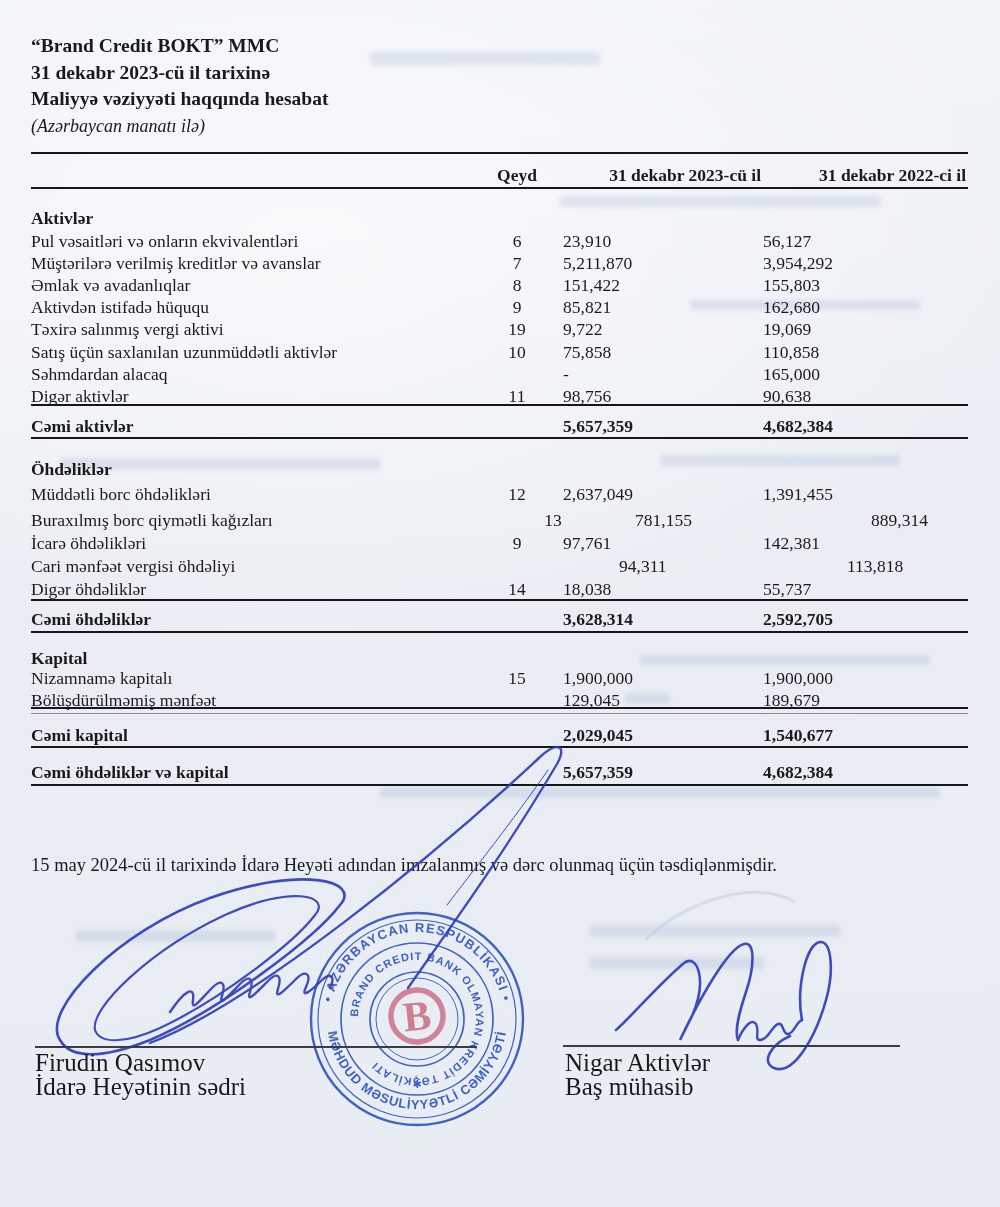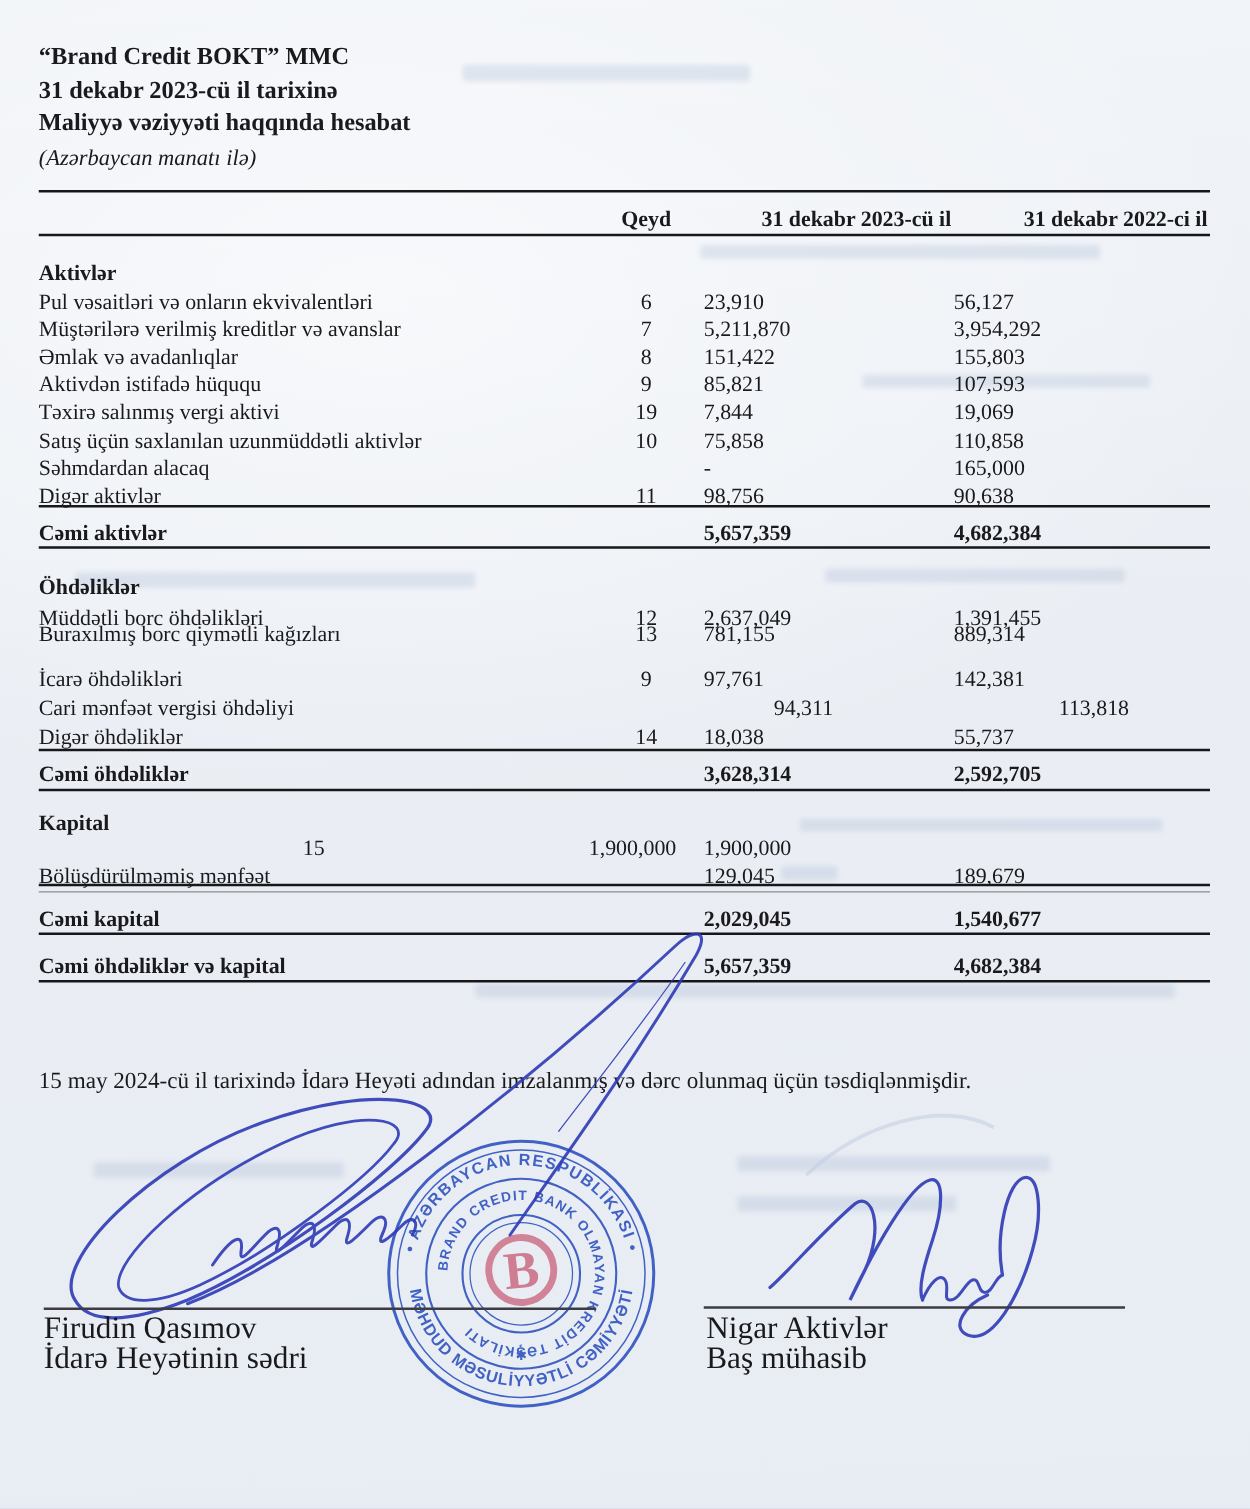--- a/index.html
+++ b/index.html
@@ -96,26 +96,26 @@
       <div class="row item" style="top: 274px;">
       <span class="label">Əmlak və avadanlıqlar</span>
       <span class="note">8</span>
       <span class="num">151,422</span>
       <span class="num">155,803</span>
     </div>
       <div class="row item" style="top: 296px;">
       <span class="label">Aktivdən istifadə hüququ</span>
       <span class="note">9</span>
       <span class="num">85,821</span>
-      <span class="num">107,593</span>
+      <span class="num">162,680</span>
     </div>
       <div class="row item" style="top: 318px;">
       <span class="label">Təxirə salınmış vergi aktivi</span>
       <span class="note">19</span>
-      <span class="num">7,844</span>
+      <span class="num">9,722</span>
       <span class="num">19,069</span>
     </div>
       <div class="row item" style="top: 341px;">
       <span class="label">Satış üçün saxlanılan uzunmüddətli aktivlər</span>
       <span class="note">10</span>
       <span class="num">75,858</span>
       <span class="num">110,858</span>
     </div>
       <div class="row item" style="top: 363px;">
       <span class="label">Səhmdardan alacaq</span>
@@ -140,21 +140,21 @@
       <span class="note"></span>
       <span class="num"></span>
       <span class="num"></span>
     </div>
       <div class="row item" style="top: 483px;">
       <span class="label">Müddətli borc öhdəlikləri</span>
       <span class="note">12</span>
       <span class="num">2,637,049</span>
       <span class="num">1,391,455</span>
     </div>
-      <div class="row item" style="top: 496px;">
+      <div class="row item" style="top: 509px; gap: 36px;">
       <span class="label">Buraxılmış borc qiymətli kağızları</span>
       <span class="note">13</span>
       <span class="num">781,155</span>
       <span class="num">889,314</span>
     </div>
       <div class="row item" style="top: 532px;">
       <span class="label">İcarə öhdəlikləri</span>
       <span class="note">9</span>
       <span class="num">97,761</span>
       <span class="num">142,381</span>
@@ -177,20 +177,21 @@
       <span class="num">3,628,314</span>
       <span class="num">2,592,705</span>
     </div>
       <div class="row section" style="top: 647px;">
       <span class="label">Kapital</span>
       <span class="note"></span>
       <span class="num"></span>
       <span class="num"></span>
     </div>
       <div class="row item" style="top: 667px;">
+      <span class="label">Nizamnamə kapitalı</span>
       <span class="note">15</span>
       <span class="num">1,900,000</span>
       <span class="num">1,900,000</span>
     </div>
       <div class="row item" style="top: 689px;">
       <span class="label">Bölüşdürülməmiş mənfəət</span>
       <span class="note"></span>
       <span class="num">129,045</span>
       <span class="num">189,679</span>
     </div>

